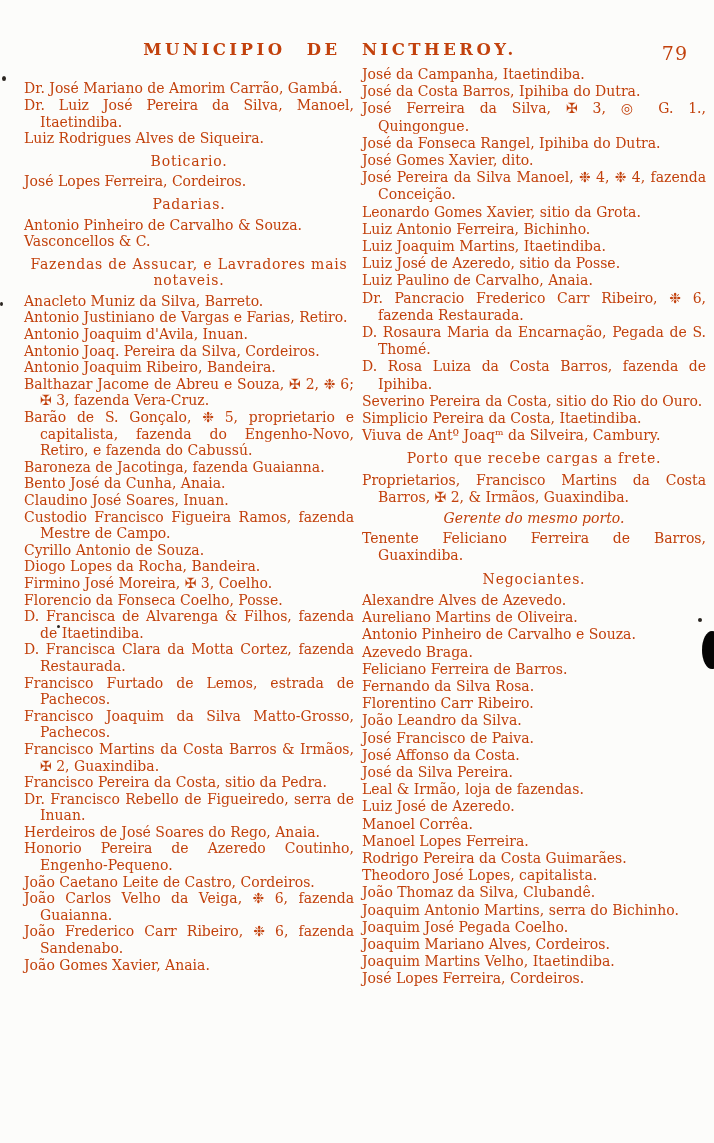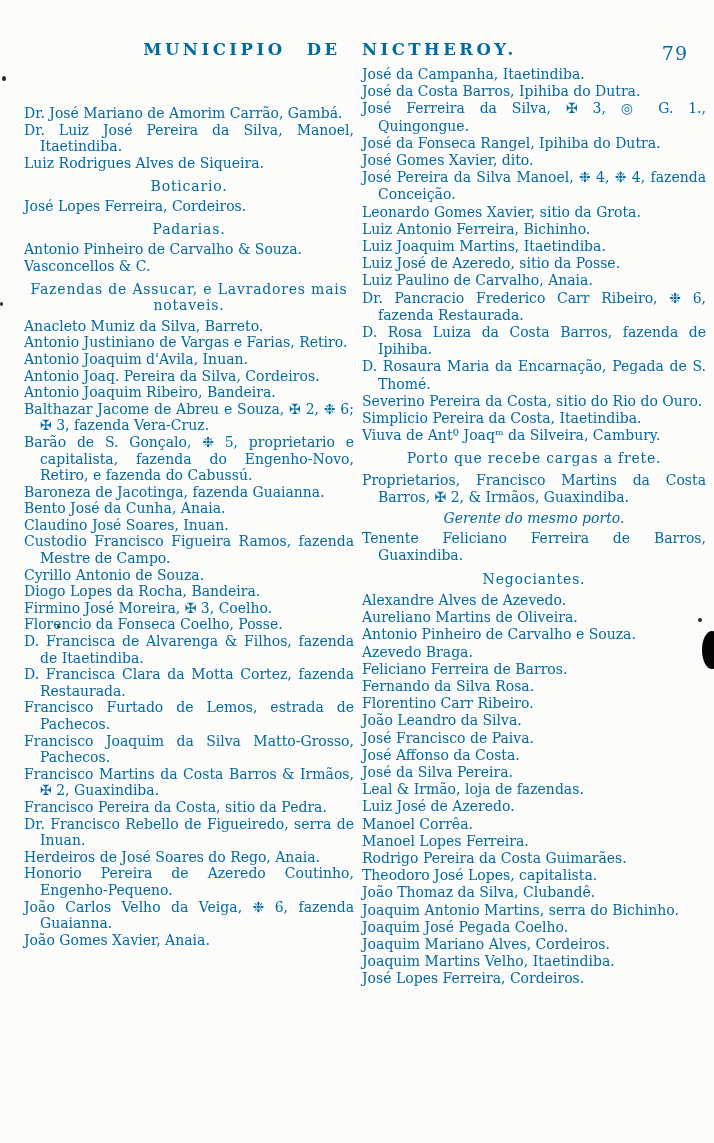--- a/index.html
+++ b/index.html
@@ -2,21 +2,21 @@
 <html><head>
 <meta charset="utf-8">
 <style>
   html, body { margin: 0; padding: 0; }
   .page {
     position: relative;
     width: 714px;
     height: 1143px;
     background: #fcfcfa;
     font-family: "DejaVu Serif", "Liberation Serif", serif;
-    color: #0369a1;
+    color: #c2410c;
     overflow: hidden;
   }
   .header-title {
     position: absolute;
     top: 40px; left: 0; width: 660px;
     text-align: center;
     font-weight: 700;
     font-size: 16.5px;
     letter-spacing: 3.5px;
     word-spacing: 12px;
@@ -111,39 +111,41 @@
         <div class="entry">Florencio da Fonseca Coelho, Posse.</div>
         <div class="entry">D. Francisca de Alvarenga &amp; Filhos, fazenda de Itaetindiba.</div>
         <div class="entry">D. Francisca Clara da Motta Cortez, fazenda Restaurada.</div>
         <div class="entry">Francisco Furtado de Lemos, estrada de Pachecos.</div>
         <div class="entry">Francisco Joaquim da Silva Matto-Grosso, Pachecos.</div>
         <div class="entry">Francisco Martins da Costa Barros &amp; Irmãos, ✠ 2, Guaxindiba.</div>
         <div class="entry">Francisco Pereira da Costa, sitio da Pedra.</div>
         <div class="entry">Dr. Francisco Rebello de Figueiredo, serra de Inuan.</div>
         <div class="entry">Herdeiros de José Soares do Rego, Anaia.</div>
         <div class="entry">Honorio Pereira de Azeredo Coutinho, Engenho-Pequeno.</div>
+        <div class="entry">João Caetano Leite de Castro, Cordeiros.</div>
         <div class="entry">João Carlos Velho da Veiga, ❉ 6, fazenda Guaianna.</div>
+        <div class="entry">João Frederico Carr Ribeiro, ❉ 6, fazenda Sandenabo.</div>
         <div class="entry">João Gomes Xavier, Anaia.</div>
       </div>
     <div class="divider"></div>
     <div class="column right">
         <div class="entry">José da Campanha, Itaetindiba.</div>
         <div class="entry">José da Costa Barros, Ipihiba do Dutra.</div>
         <div class="entry">José Ferreira da Silva, ✠ 3, ◎ G. 1., Quingongue.</div>
         <div class="entry">José da Fonseca Rangel, Ipihiba do Dutra.</div>
         <div class="entry">José Gomes Xavier, dito.</div>
         <div class="entry">José Pereira da Silva Manoel, ❉ 4, ❉ 4, fazenda Conceição.</div>
         <div class="entry">Leonardo Gomes Xavier, sitio da Grota.</div>
         <div class="entry">Luiz Antonio Ferreira, Bichinho.</div>
         <div class="entry">Luiz Joaquim Martins, Itaetindiba.</div>
         <div class="entry">Luiz José de Azeredo, sitio da Posse.</div>
         <div class="entry">Luiz Paulino de Carvalho, Anaia.</div>
         <div class="entry">Dr. Pancracio Frederico Carr Ribeiro, ❉ 6, fazenda Restaurada.</div>
+        <div class="entry">D. Rosaura Maria da Encarnação, Pegada de S. Thomé.</div>
         <div class="entry">D. Rosa Luiza da Costa Barros, fazenda de Ipihiba.</div>
-        <div class="entry">D. Rosaura Maria da Encarnação, Pegada de S. Thomé.</div>
         <div class="entry">Severino Pereira da Costa, sitio do Rio do Ouro.</div>
         <div class="entry">Simplicio Pereira da Costa, Itaetindiba.</div>
         <div class="entry">Viuva de Antº Joaqᵐ da Silveira, Cambury.</div>
         <div class="heading">Porto que recebe cargas a frete.</div>
         <div class="entry">Proprietarios, Francisco Martins da Costa Barros, ✠ 2, &amp; Irmãos, Guaxindiba.</div>
         <div class="heading-italic">Gerente do mesmo porto.</div>
         <div class="entry">Tenente Feliciano Ferreira de Barros, Guaxindiba.</div>
         <div class="heading">Negociantes.</div>
         <div class="entry">Alexandre Alves de Azevedo.</div>
         <div class="entry">Aureliano Martins de Oliveira.</div>

